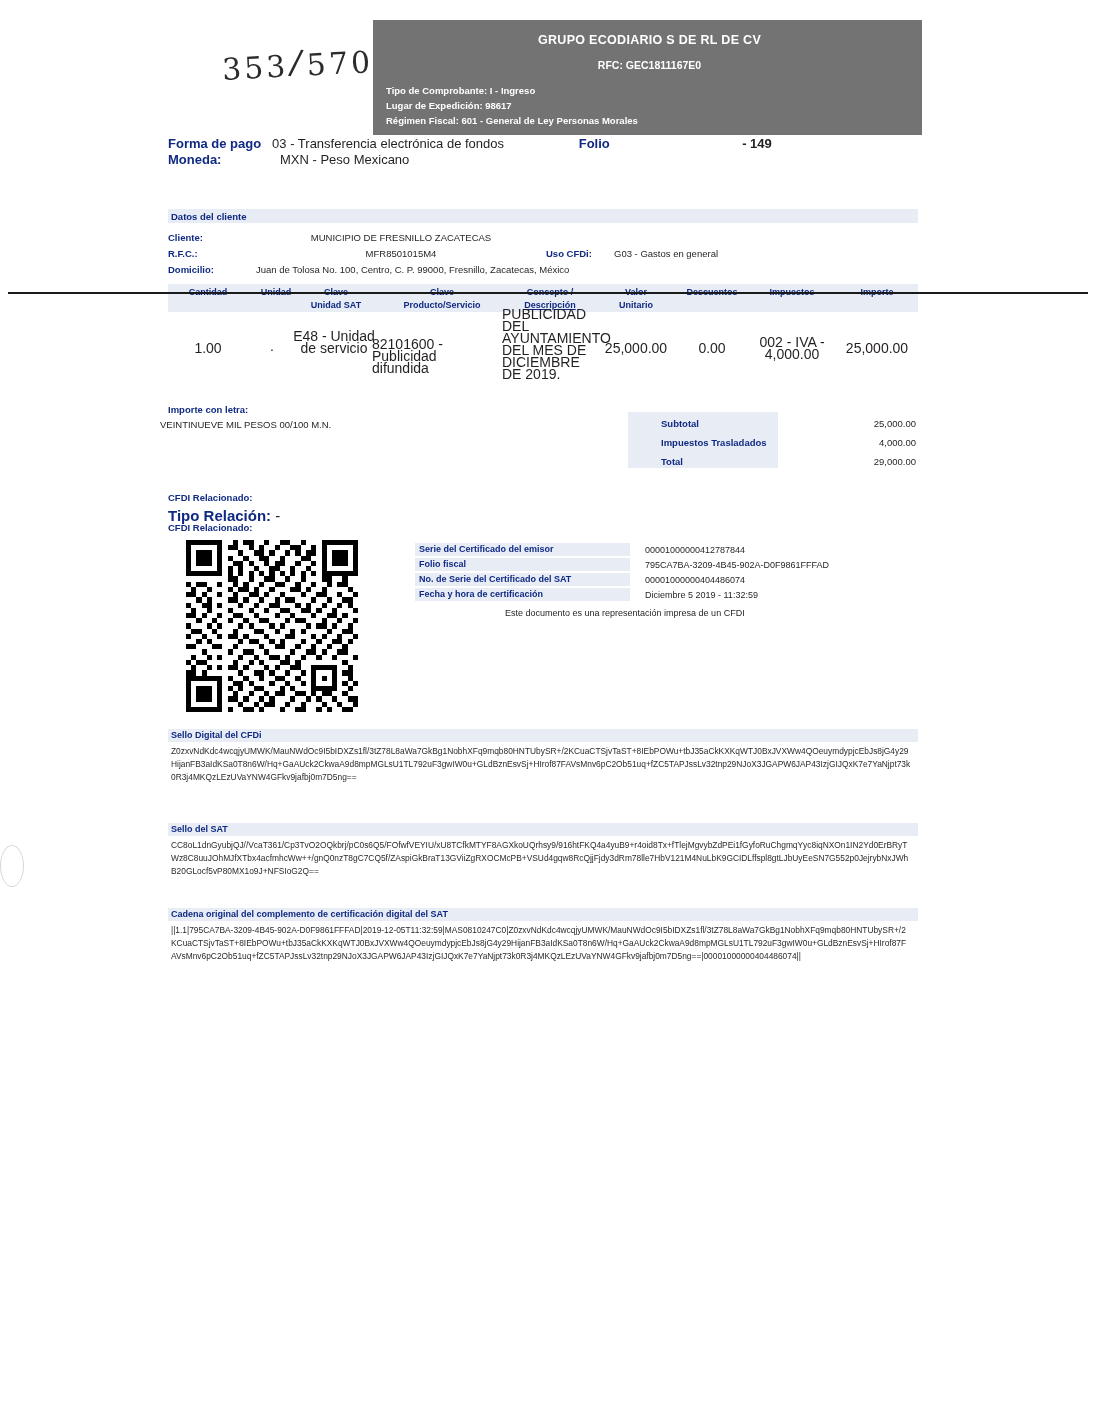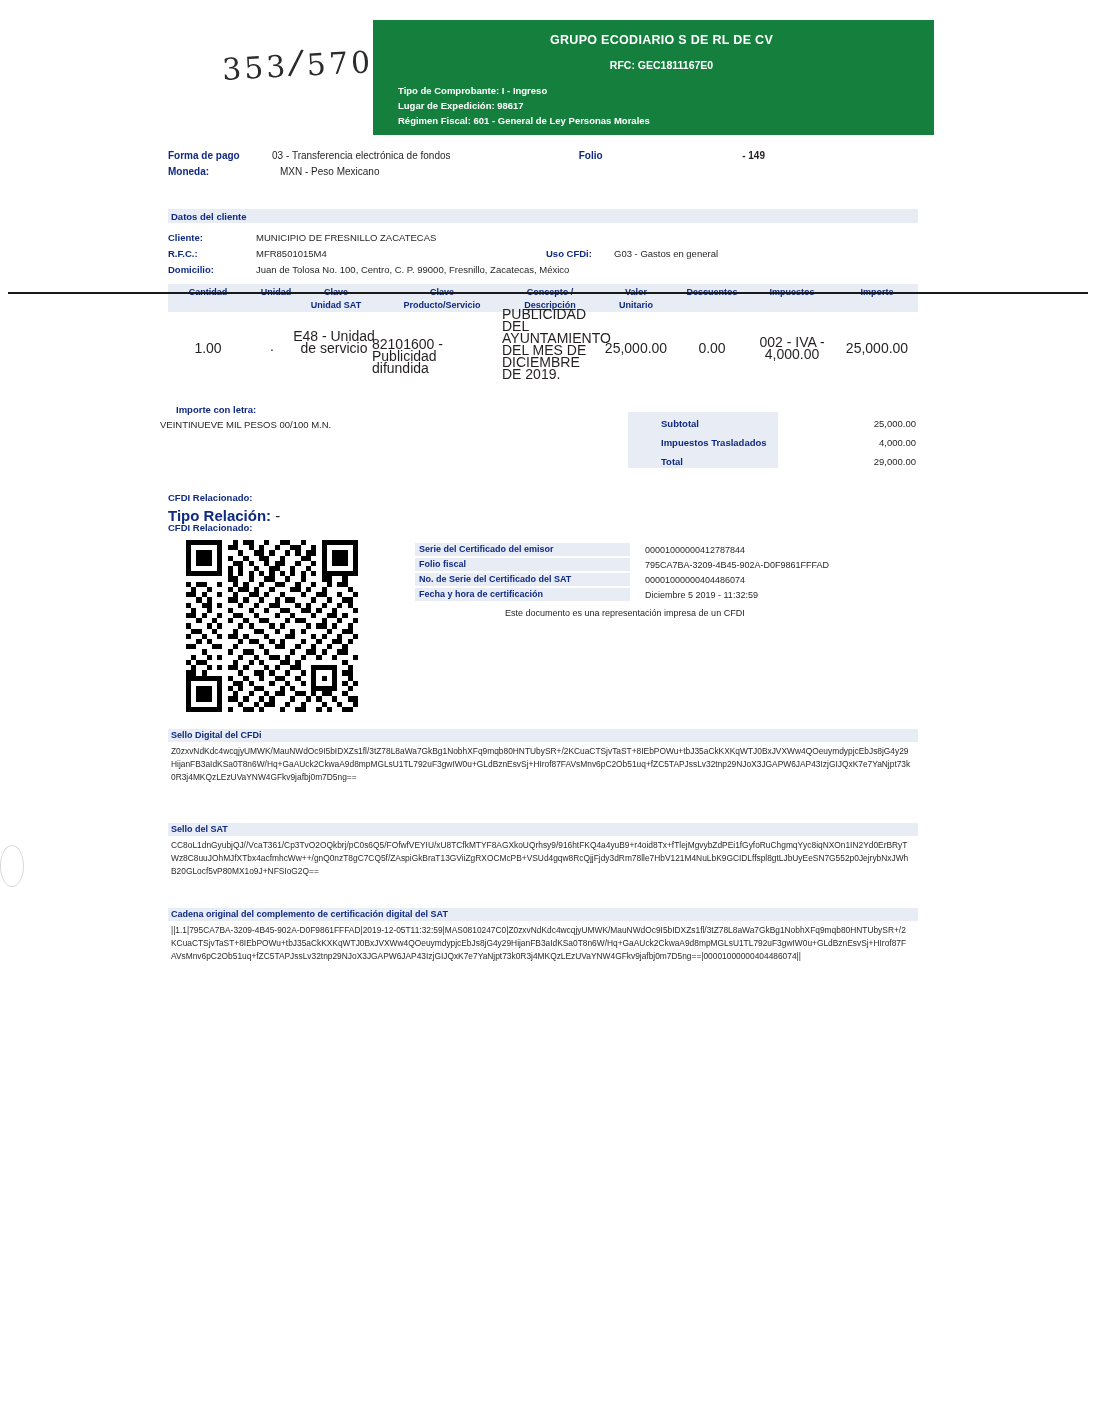--- a/index.html
+++ b/index.html
@@ -36,23 +36,23 @@
     transform: rotate(12deg) translateY(-2px);
     font-size: 34px;
     padding: 0 2px;
   }
   
   .header-block {
     position: absolute;
     left: 373px;
     top: 20px;
     width: 545px;
-    background: #15803d;
+    background: #737373;
     color: #ffffff;
-    padding: 8px 0 7px 16px;
+    padding: 8px 0 7px 4px;
   }
   .header-title {
     text-align: center;
     font-size: 12.5px;
     font-weight: bold;
     letter-spacing: .3px;
     margin-top: 5px;
   }
   .header-rfc {
     text-align: center;
@@ -68,21 +68,21 @@
     font-weight: bold;
   }
   
   .lbl {
     color: #102a83;
     font-weight: bold;
   }
   .abs { position: absolute; }
   .fs95 { font-size: 9.5px; }
   
-  .pay-block { left: 168px; top: 148px; width: 760px; font-size: 10px; line-height: 16px; }
+  .pay-block { left: 168px; top: 136px; width: 760px; font-size: 13px; line-height: 16px; }
   .pay-row { display: flex; }
   .pay-row .k { width: 112px; color:#102a83; font-weight:bold; }
   .pay-row .v { width: 330px; }
   .pay-row .k2 { width: 92px; color:#102a83; font-weight:bold; }
   .pay-row .v2 { width: 200px; }
   .folio-val { font-weight: bold; padding-left: 78px; }
   
   .bar {
     position: absolute;
     background: #e7ecf5;
@@ -90,21 +90,21 @@
   }
   .section-title {
     position: absolute;
     color: #102a83;
     font-weight: bold;
     font-size: 9.5px;
   }
   .client-block { left: 168px; top: 230px; font-size: 9.5px; line-height: 16px; }
   .client-row { display:flex; }
   .client-row .k { width: 88px; color:#102a83; font-weight:bold; }
-  .client-row .v { width: 290px; }
+  .client-row .v { width: 290px; text-align: center; }
   .client-row .k2 { width: 68px; color:#102a83; font-weight:bold; }
   
   .tbl-head {
     position: absolute;
     left: 168px;
     top: 284px;
     width: 750px;
     height: 28px;
     background: #e7ecf5;
   }
@@ -284,21 +284,21 @@
   <div class="td" style="left:172px; top:342px; width:72px;">1.00</div>
   <div class="td" style="left:244px; top:340px; width:56px;">.</div>
   <div class="td" style="left:288px; top:330px; width:92px;">E48 - Unidad de servicio</div>
   <div class="td" style="left:372px; top:338px; width:124px; text-align:left;">82101600 - Publicidad difundida</div>
   <div class="td" style="left:502px; top:308px; width:96px; text-align:left;">PUBLICIDAD DEL AYUNTAMIENTO DEL MES DE DICIEMBRE DE 2019.</div>
   <div class="td" style="left:600px; top:342px; width:72px;">25,000.00</div>
   <div class="td" style="left:672px; top:342px; width:80px;">0.00</div>
   <div class="td" style="left:748px; top:336px; width:88px;">002 - IVA - 4,000.00</div>
   <div class="td" style="left:838px; top:342px; width:78px;">25,000.00</div>
 
-  <div class="section-title" style="left:176px; top:404px;">Importe con letra:</div>
+  <div class="section-title" style="left:168px; top:404px;">Importe con letra:</div>
   <div class="abs fs95" style="left:160px; top:419px;">VEINTINUEVE MIL PESOS 00/100 M.N.</div>
 
   <div class="totals-bg"></div>
   <div class="tot-row tot-lbl" style="left:637px; top:418px;">Subtotal</div>
   <div class="tot-val" style="left:826px; top:418px;">25,000.00</div>
   <div class="tot-row tot-lbl" style="left:637px; top:437px;">Impuestos Trasladados</div>
   <div class="tot-val" style="left:826px; top:437px;">4,000.00</div>
   <div class="tot-row tot-lbl" style="left:637px; top:456px;">Total</div>
   <div class="tot-val" style="left:826px; top:456px;">29,000.00</div>
 

